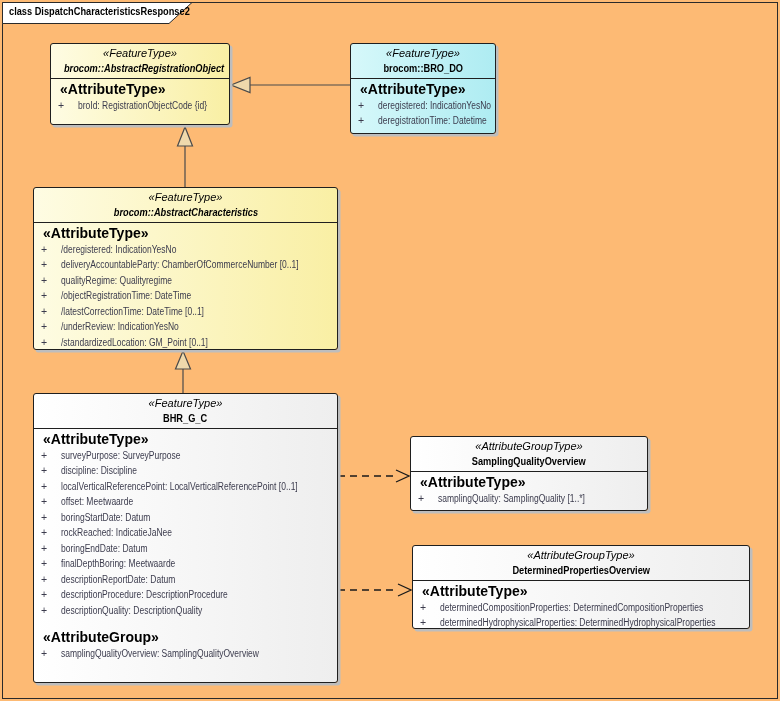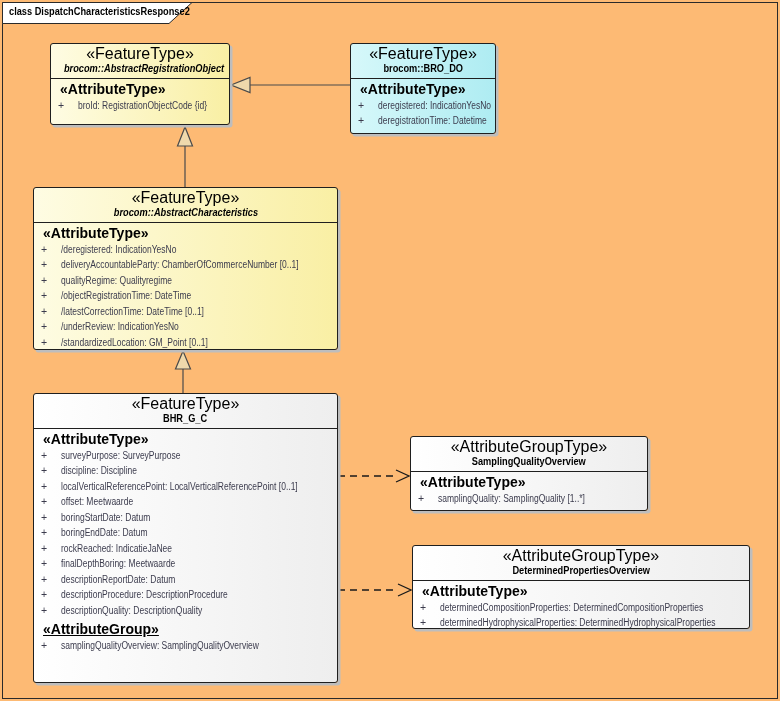--- a/index.html
+++ b/index.html
@@ -22,28 +22,28 @@
     white-space:nowrap;display:inline-block;transform:scaleX(.88);transform-origin:0 50%;}
   .overlay{position:absolute;left:0;top:0;}
 
   .uml-class{position:absolute;border:1.5px solid var(--box_border);border-radius:3px;
     box-shadow:2.5px 2.5px 0 var(--shadow);overflow:hidden;box-sizing:border-box;}
   .uml-class.yellow{background:linear-gradient(90deg,var(--fill_yellow_from),var(--fill_yellow_to));}
   .uml-class.cyan{background:linear-gradient(90deg,var(--fill_cyan_from),var(--fill_cyan_to));}
   .uml-class.white{background:linear-gradient(90deg,var(--fill_white_from),var(--fill_white_to));}
 
   .cls-header{text-align:center;border-bottom:1.5px solid var(--box_border);padding:3px 2px 3px;line-height:13px;}
-  .stereo{display:block;font-size:16px;color:#000;}
+  .stereo{display:block;font-size:11px;color:#000;font-style:italic;}
   .cls-name{display:inline-block;font-size:10.5px;font-weight:bold;color:#000;white-space:nowrap;
     transform:scaleX(.88);transform-origin:50% 50%;}
   .uml-class.abstract .cls-name{font-style:italic;}
 
   .cls-body{padding:4px 2px 0 5px;}
   .sec-heading{font-size:14px;font-weight:bold;color:#000;line-height:13.5px;padding-left:4px;white-space:nowrap;}
-  .sec-heading + .sec-heading, .attr-row + .sec-heading{margin-top:6px;text-decoration:underline;}
+  .sec-heading + .sec-heading, .attr-row + .sec-heading{margin-top:14px;}
   .attr-row{line-height:13.5px;white-space:nowrap;color:var(--attr_color);}
   .attr-row .vis{display:inline-block;width:20px;text-align:left;padding-left:2px;font-size:10.5px;}
   .attr-row .attr-text{display:inline-block;font-size:10px;transform:scaleX(.85);transform-origin:0 50%;}
 </style>
 </head>
 <body>
 
 <div class="canvas">
   <div class="frame"></div>
 
@@ -124,22 +124,22 @@
       <span class="stereo">«FeatureType»</span>
       <span class="cls-name">BHR_G_C</span>
     </div>
     <div class="cls-body">
         <div class="sec-heading">«AttributeType»</div>
         <div class="attr-row"><span class="vis">+</span><span class="attr-text">surveyPurpose: SurveyPurpose</span></div>
         <div class="attr-row"><span class="vis">+</span><span class="attr-text">discipline: Discipline</span></div>
         <div class="attr-row"><span class="vis">+</span><span class="attr-text">localVerticalReferencePoint: LocalVerticalReferencePoint [0..1]</span></div>
         <div class="attr-row"><span class="vis">+</span><span class="attr-text">offset: Meetwaarde</span></div>
         <div class="attr-row"><span class="vis">+</span><span class="attr-text">boringStartDate: Datum</span></div>
+        <div class="attr-row"><span class="vis">+</span><span class="attr-text">rockReached: IndicatieJaNee</span></div>
         <div class="attr-row"><span class="vis">+</span><span class="attr-text">boringEndDate: Datum</span></div>
-        <div class="attr-row"><span class="vis">+</span><span class="attr-text">rockReached: IndicatieJaNee</span></div>
         <div class="attr-row"><span class="vis">+</span><span class="attr-text">finalDepthBoring: Meetwaarde</span></div>
         <div class="attr-row"><span class="vis">+</span><span class="attr-text">descriptionReportDate: Datum</span></div>
         <div class="attr-row"><span class="vis">+</span><span class="attr-text">descriptionProcedure: DescriptionProcedure</span></div>
         <div class="attr-row"><span class="vis">+</span><span class="attr-text">descriptionQuality: DescriptionQuality</span></div>
         <div class="sec-heading">«AttributeGroup»</div>
         <div class="attr-row"><span class="vis">+</span><span class="attr-text">samplingQualityOverview: SamplingQualityOverview</span></div>
       </div>
   </div>
 
   <div class="uml-class white" style="left:410px;top:436px;width:238px;height:75px;">

